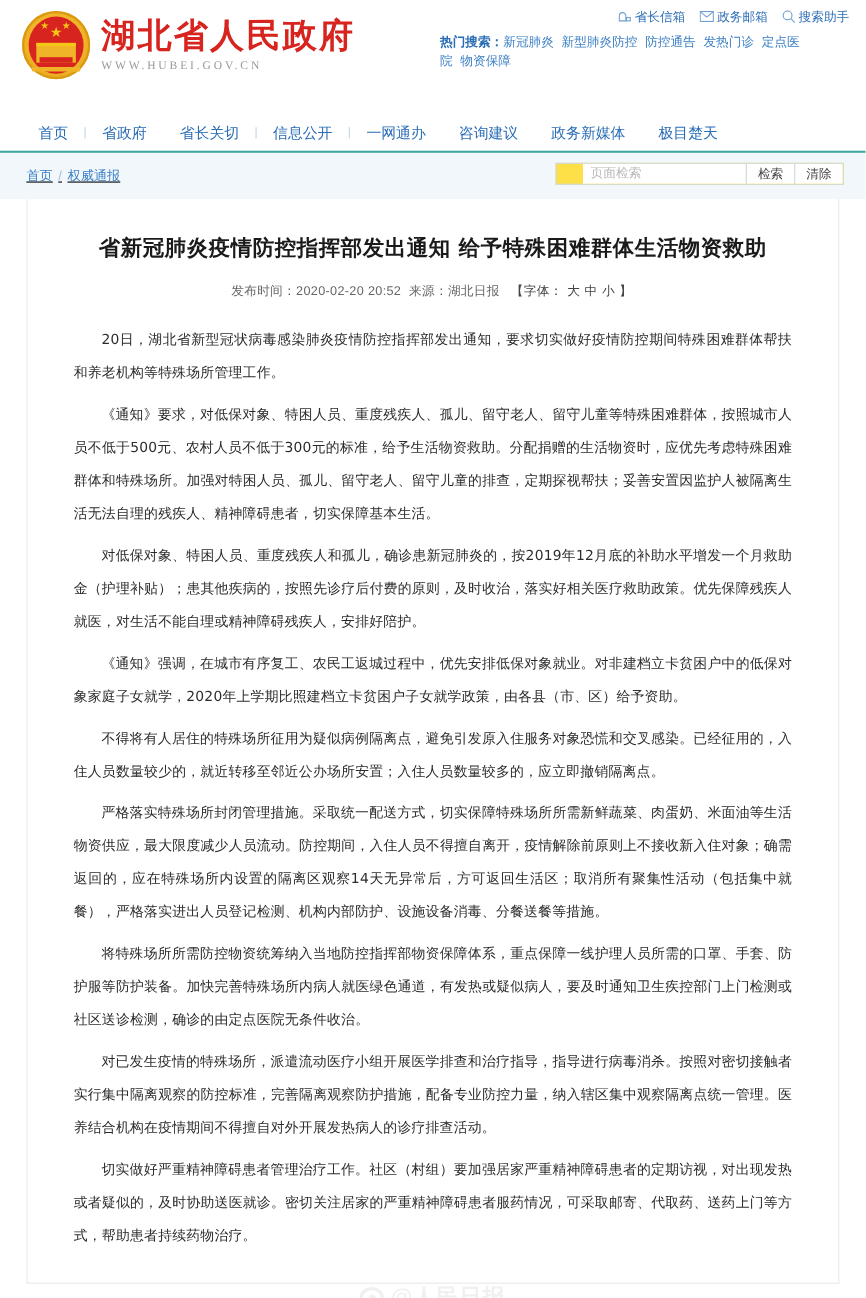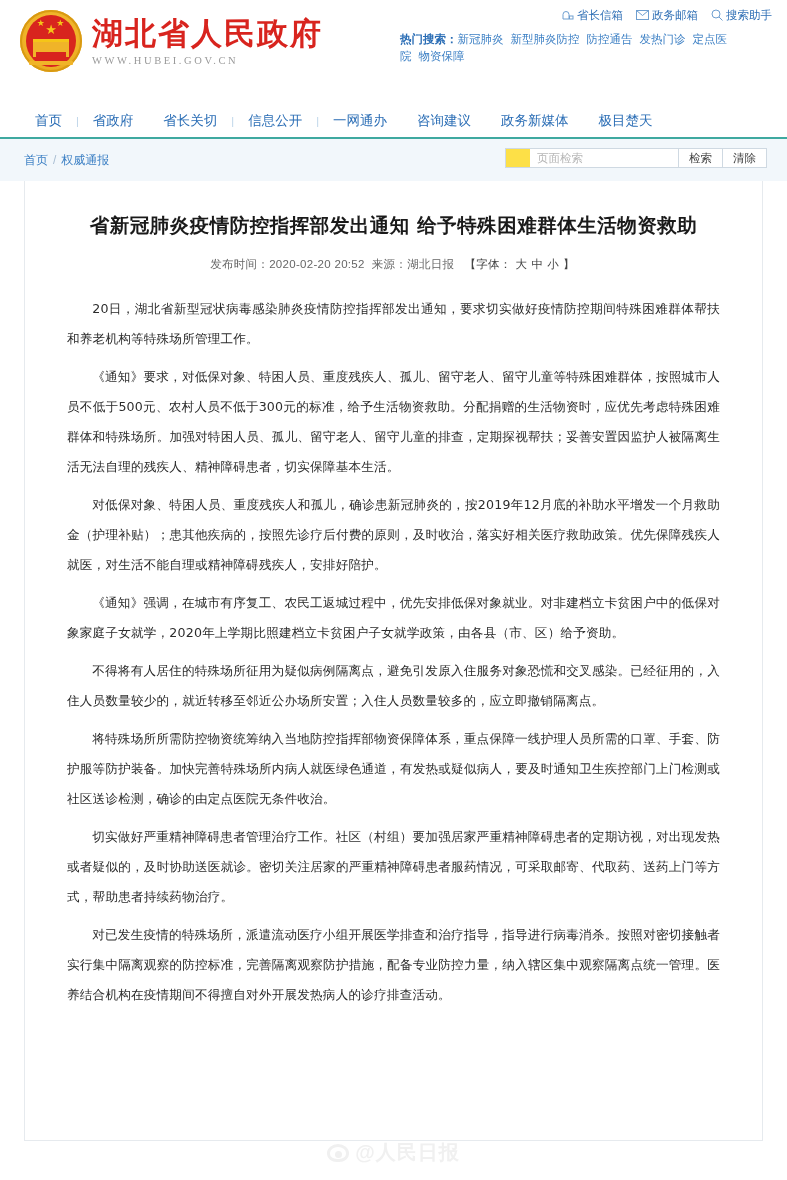--- a/index.html
+++ b/index.html
@@ -170,20 +170,21 @@
   .nav-gap { width: 30px; }
 
   
   .crumbbar {
     height: 42px;
     background: #f2f7fb;
     display: flex;
     align-items: center;
     padding: 0 20px 0 24px;
     position: relative;
+    text-decoration: underline;
   }
   .crumb {
     font-size: 12px;
     color: #3b7fc4;
   }
   .crumb .sep { color: #a9bed2; margin: 0 5px; }
   .crumb a { color: #3b7fc4; text-decoration: none; cursor: pointer; }
   .pagesearch {
     position: absolute; right: 20px; top: 9px;
     display: flex;
@@ -382,23 +383,24 @@
     <div class="art-meta">
       <span>发布时间：</span><span>2020-02-20 20:52</span>&nbsp;&nbsp;<span>来源：</span><span>湖北日报</span><span class="fontsel"><span>【字体：</span><span>大</span><span>中</span><span>小</span><span>】</span></span>
     </div>
 
     <div class="art-body">
       <p class="para">20日，湖北省新型冠状病毒感染肺炎疫情防控指挥部发出通知，要求切实做好疫情防控期间特殊困难群体帮扶和养老机构等特殊场所管理工作。</p>
       <p class="para">《通知》要求，对低保对象、特困人员、重度残疾人、孤儿、留守老人、留守儿童等特殊困难群体，按照城市人员不低于500元、农村人员不低于300元的标准，给予生活物资救助。分配捐赠的生活物资时，应优先考虑特殊困难群体和特殊场所。加强对特困人员、孤儿、留守老人、留守儿童的排查，定期探视帮扶；妥善安置因监护人被隔离生活无法自理的残疾人、精神障碍患者，切实保障基本生活。</p>
       <p class="para">对低保对象、特困人员、重度残疾人和孤儿，确诊患新冠肺炎的，按2019年12月底的补助水平增发一个月救助金（护理补贴）；患其他疾病的，按照先诊疗后付费的原则，及时收治，落实好相关医疗救助政策。优先保障残疾人就医，对生活不能自理或精神障碍残疾人，安排好陪护。</p>
       <p class="para">《通知》强调，在城市有序复工、农民工返城过程中，优先安排低保对象就业。对非建档立卡贫困户中的低保对象家庭子女就学，2020年上学期比照建档立卡贫困户子女就学政策，由各县（市、区）给予资助。</p>
       <p class="para">不得将有人居住的特殊场所征用为疑似病例隔离点，避免引发原入住服务对象恐慌和交叉感染。已经征用的，入住人员数量较少的，就近转移至邻近公办场所安置；入住人员数量较多的，应立即撤销隔离点。</p>
+      <p class="para">严格落实特殊场所封闭管理措施。采取统一配送方式，切实保障特殊场所所需新鲜蔬菜、肉蛋奶、米面油等生活物资供应，最大限度减少人员流动。防控期间，入住人员不得擅自离开，疫情解除前原则上不接收新入住对象；确需返回的，应在特殊场所内设置的隔离区观察14天无异常后，方可返回生活区；取消所有聚集性活动（包括集中就餐），严格落实进出人员登记检测、机构内部防护、设施设备消毒、分餐送餐等措施。</p>
       <p class="para">将特殊场所所需防控物资统筹纳入当地防控指挥部物资保障体系，重点保障一线护理人员所需的口罩、手套、防护服等防护装备。加快完善特殊场所内病人就医绿色通道，有发热或疑似病人，要及时通知卫生疾控部门上门检测或社区送诊检测，确诊的由定点医院无条件收治。</p>
+      <p class="para">对已发生疫情的特殊场所，派遣流动医疗小组开展医学排查和治疗指导，指导进行病毒消杀。按照对密切接触者实行集中隔离观察的防控标准，完善隔离观察防护措施，配备专业防控力量，纳入辖区集中观察隔离点统一管理。医养结合机构在疫情期间不得擅自对外开展发热病人的诊疗排查活动。</p>
       <p class="para">切实做好严重精神障碍患者管理治疗工作。社区（村组）要加强居家严重精神障碍患者的定期访视，对出现发热或者疑似的，及时协助送医就诊。密切关注居家的严重精神障碍患者服药情况，可采取邮寄、代取药、送药上门等方式，帮助患者持续药物治疗。</p>
-      <p class="para">对已发生疫情的特殊场所，派遣流动医疗小组开展医学排查和治疗指导，指导进行病毒消杀。按照对密切接触者实行集中隔离观察的防控标准，完善隔离观察防护措施，配备专业防控力量，纳入辖区集中观察隔离点统一管理。医养结合机构在疫情期间不得擅自对外开展发热病人的诊疗排查活动。</p>
     </div>
 
     <div class="watermark">
       <span class="wm-eye"></span>
       <span>@人民日报</span>
     </div>
 
   </div>
 </div>
 

